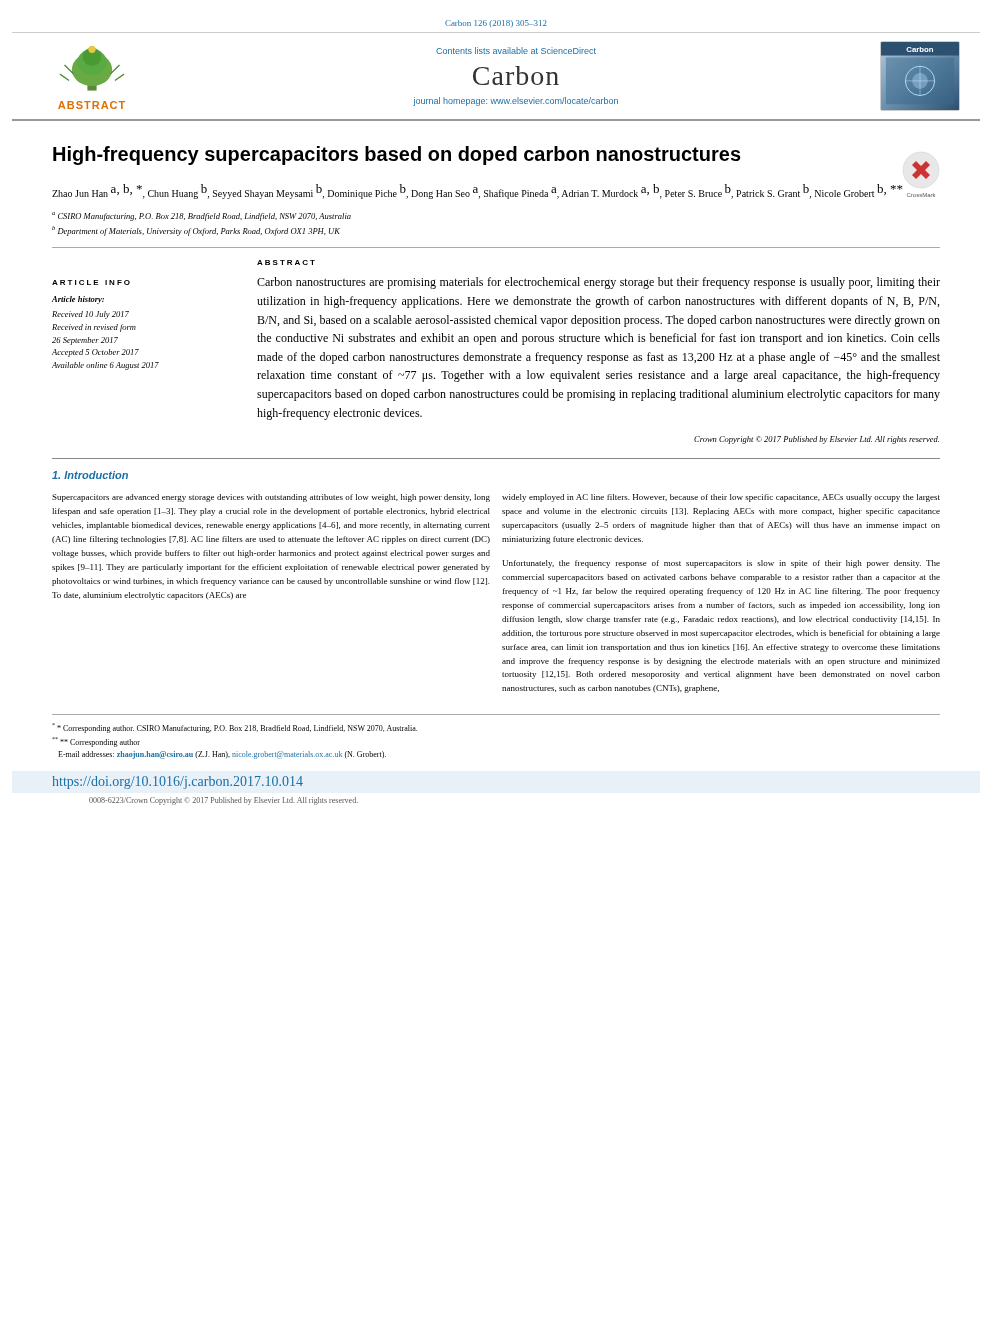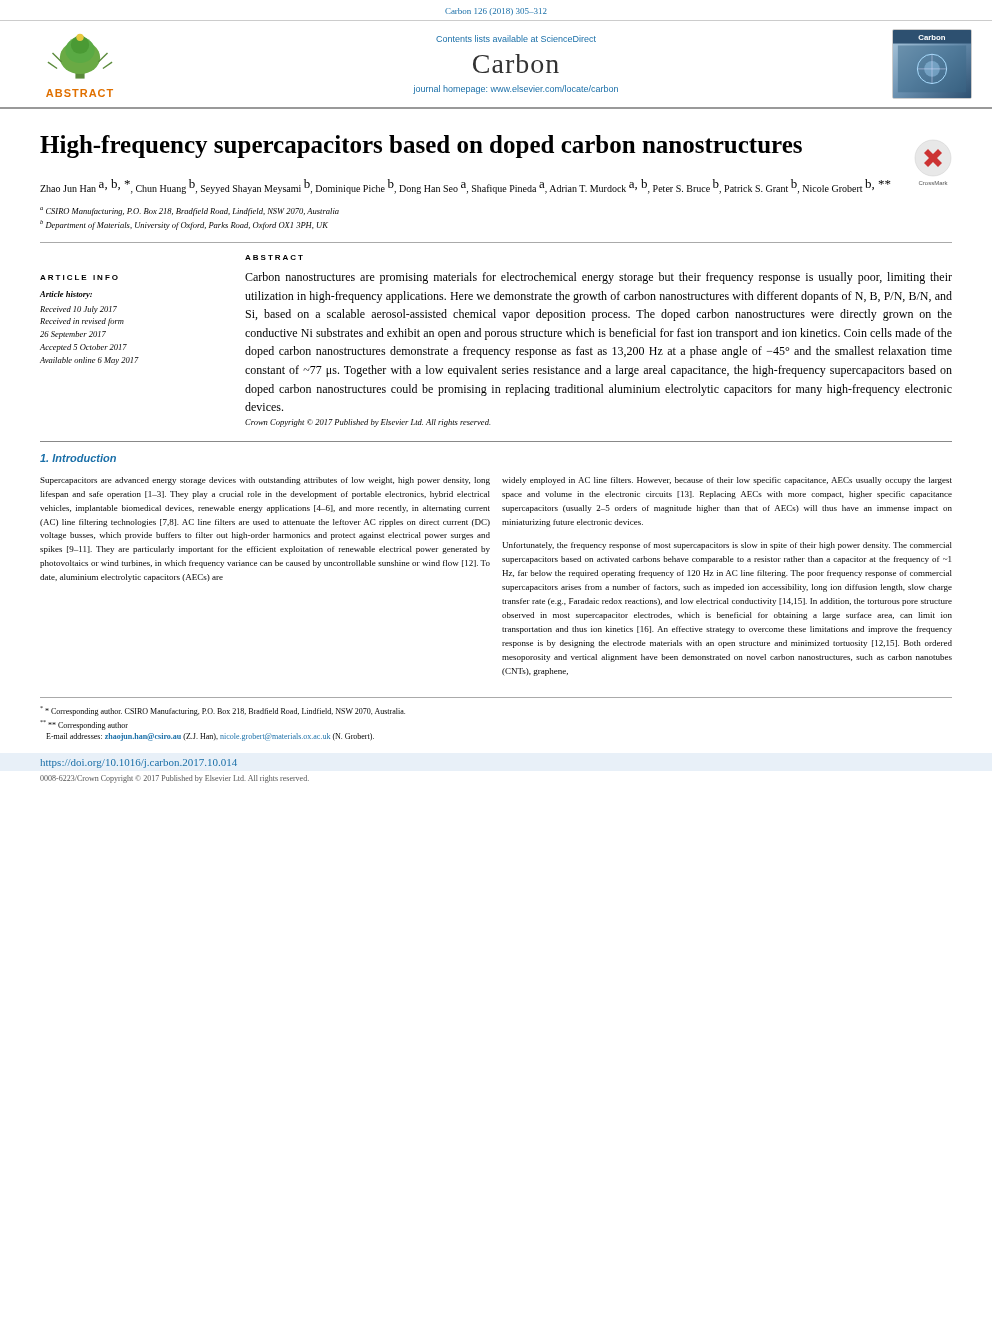--- a/index.html
+++ b/index.html
@@ -8,21 +8,21 @@
       font-family: 'Times New Roman', Times, serif;
       font-size: 9.5px;
       color: #000;
       width: 992px;
       min-height: 1323px;
     }
     .page {
       width: 992px;
       min-height: 1323px;
       background: #fff;
-      padding: 0;
+      padding: 12px;
     }
     
     .journal-top-bar {
       text-align: center;
       padding: 6px 0 4px 0;
       font-size: 9px;
       color: #1a6fa8;
       border-bottom: 1px solid #ccc;
       margin-bottom: 0;
     }
@@ -90,22 +90,22 @@
       background: linear-gradient(135deg, #c8d8e8 0%, #7a9ab5 50%, #3d6080 100%);
       border-radius: 2px;
       position: relative;
       overflow: hidden;
     }
     
     .article-body {
       padding: 10px 40px 0 40px;
     }
     .article-title {
-      font-family: Liberation Serif, serif;
-      font-size: 25px;
+      font-family: Liberation Sans, sans-serif;
+      font-size: 20px;
       font-weight: bold;
       color: #000;
       line-height: 1.3;
       margin-bottom: 12px;
       margin-top: 10px;
       padding-right: 60px;
     }
     .title-row {
       position: relative;
     }
@@ -170,22 +170,22 @@
       margin-bottom: 2px;
     }
     .abstract-text {
       font-size: 12px;
       line-height: 1.55;
       text-align: justify;
       color: #000;
     }
     .copyright-line {
       font-size: 8.5px;
-      text-align: left;
-      margin-top: 0;
+      text-align: right;
+      margin-top: 12px;
       font-style: italic;
       color: #000;
     }
     
     .section-divider {
       border: none;
       border-top: 1px solid #888;
       margin: 14px 0 10px 0;
     }
     
@@ -217,28 +217,29 @@
       line-height: 1.5;
       color: #000;
     }
     .footnote-text .fn-sup {
       font-size: 6px;
       vertical-align: super;
     }
     .doi-bar {
       background: #e8f0f8;
       padding: 3px 40px;
-      font-size: 11px;
+      font-size: 14px;
       color: #1a6fa8;
       margin-top: 4px;
     }
     .copyright-bar {
       padding: 3px 40px;
       font-size: 8px;
       color: #555;
+      margin-left: 37px;
     }
     .intro-two-col {
       display: flex;
       gap: 12px;
       margin-top: 10px;
     }
     .intro-left {
       flex: 1;
     }
     .intro-right {
@@ -337,21 +338,21 @@
     <div class="two-col">
 
       <div class="left-col">
         <div class="section-heading-small">ARTICLE INFO</div>
         <div class="article-info-block">
           <div class="info-title">Article history:</div>
           <div>Received 10 July 2017</div>
           <div>Received in revised form</div>
           <div>26 September 2017</div>
           <div>Accepted 5 October 2017</div>
-          <div>Available online 6 May 2017</div>
+          <div>Available online 6 August 2017</div>
         </div>
       </div>
 
       <div class="right-col">
         <div class="section-heading-small">ABSTRACT</div>
         <div class="abstract-text">Carbon nanostructures are promising materials for electrochemical energy storage but their frequency response is usually poor, limiting their utilization in high-frequency applications. Here we demonstrate the growth of carbon nanostructures with different dopants of N, B, P/N, B/N, and Si, based on a scalable aerosol-assisted chemical vapor deposition process. The doped carbon nanostructures were directly grown on the conductive Ni substrates and exhibit an open and porous structure which is beneficial for fast ion transport and ion kinetics. Coin cells made of the doped carbon nanostructures demonstrate a frequency response as fast as 13,200 Hz at a phase angle of −45° and the smallest relaxation time constant of ~77 μs. Together with a low equivalent series resistance and a large areal capacitance, the high-frequency supercapacitors based on doped carbon nanostructures could be promising in replacing traditional aluminium electrolytic capacitors for many high-frequency electronic devices.</div>
         <div class="copyright-line">Crown Copyright © 2017 Published by Elsevier Ltd. All rights reserved.</div>
       </div>
 
     </div>

